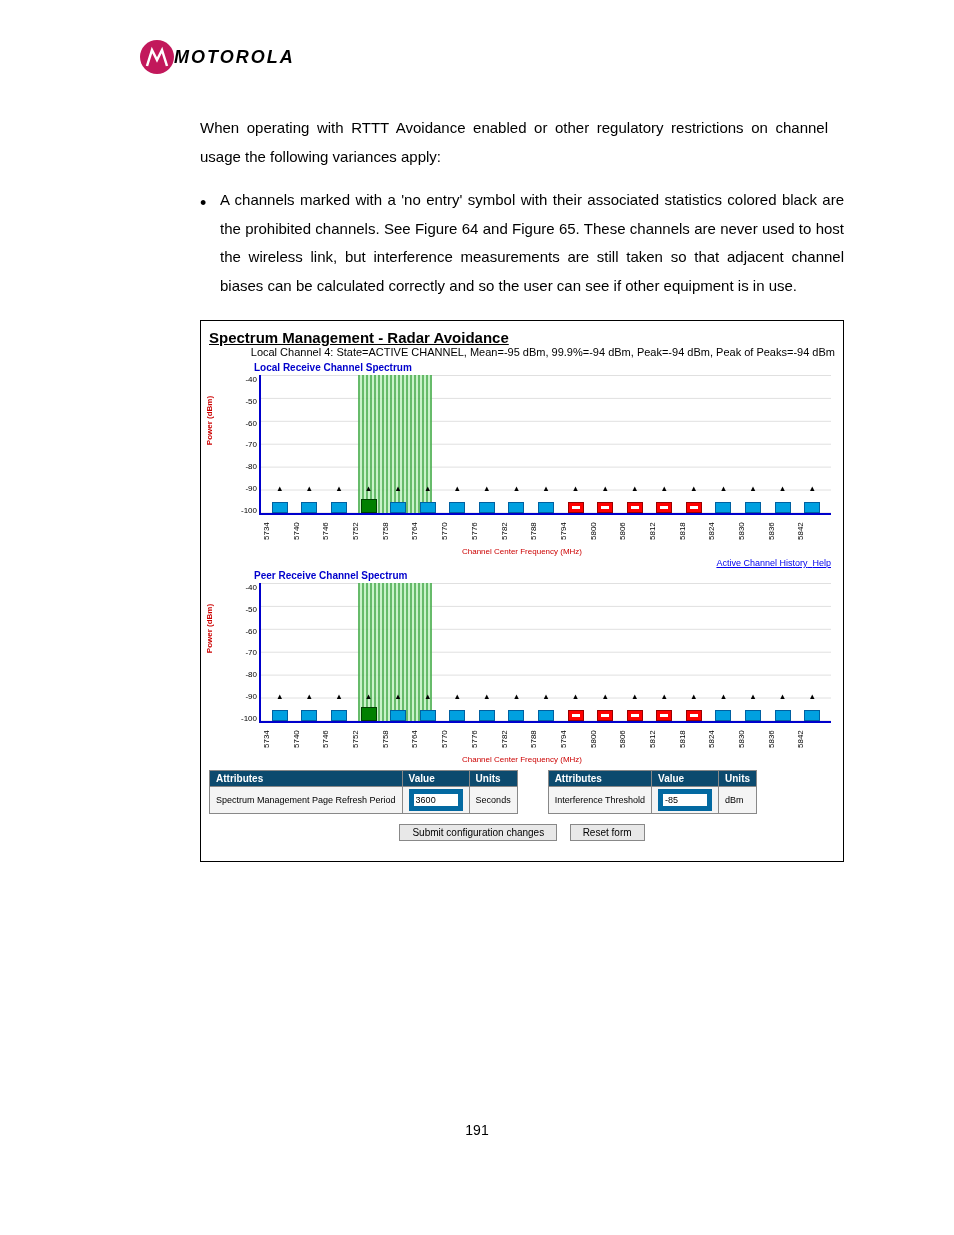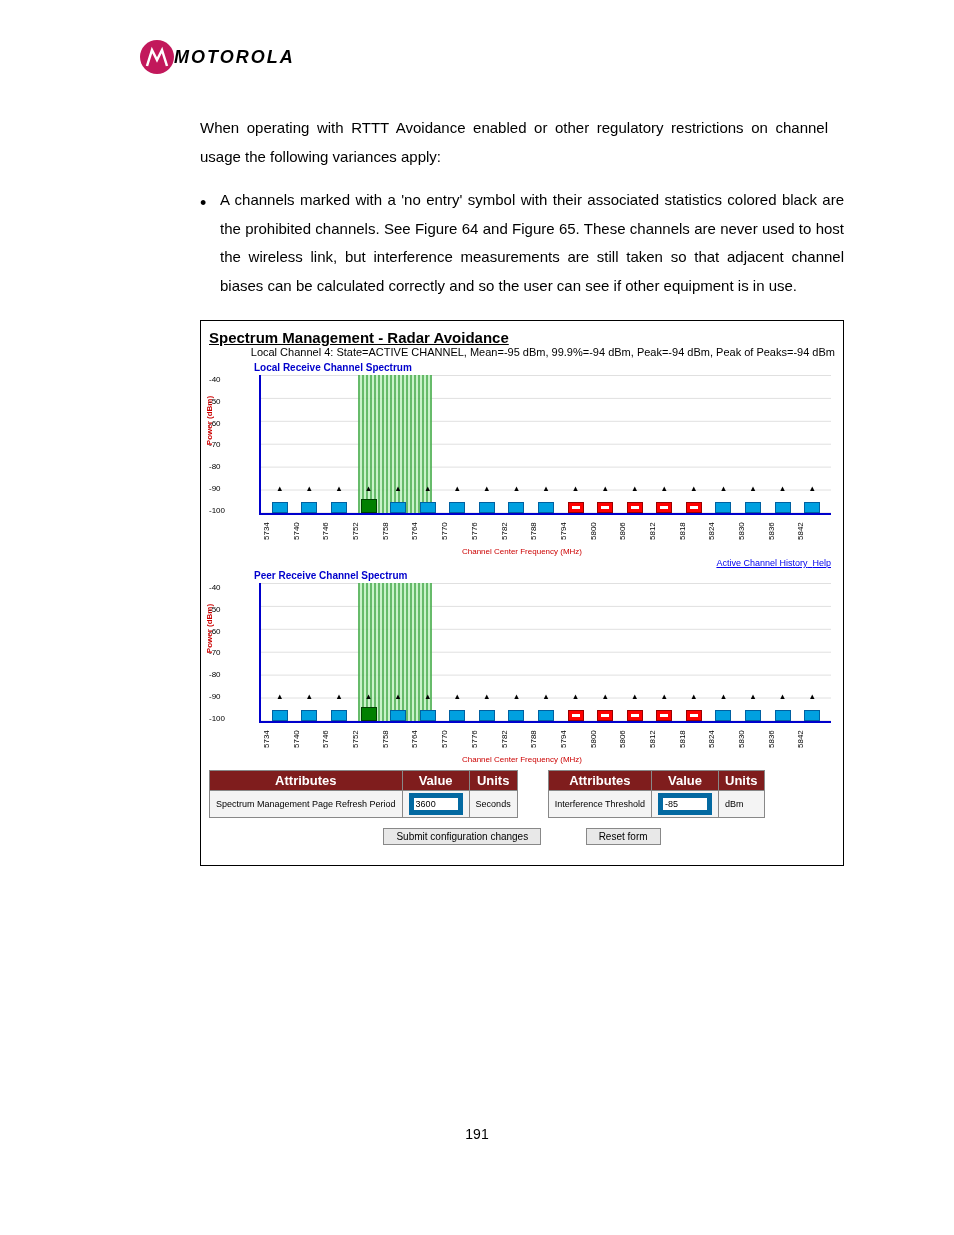--- a/index.html
+++ b/index.html
@@ -52,21 +52,21 @@
   .chart-area {
     position:absolute; left:50px; right:4px; top:0; bottom:30px;
     border-left:2px solid #0000cc; border-bottom:2px solid #0000cc;
     background-image:
       linear-gradient(to bottom, rgba(0,0,0,0.12) 1px, transparent 1px);
     background-size: 100% 16.6%;
   }
   .y-axis {
     position:absolute; left:0; top:0; bottom:30px; width:48px;
     display:flex; flex-direction:column; justify-content:space-between;
-    font-size:8px; 
+    font-size:8px; text-align:right;
   }
   .y-label {
     position:absolute; left:-4px; top:50%; transform: rotate(-90deg) translateX(30%);
     font-size:8px; color:#cc0000; font-weight:bold; transform-origin: left top;
   }
   .bars {
     position:absolute; left:0; right:0; bottom:0; top:0;
     display:flex; align-items:flex-end; justify-content:space-around; padding:0 4px;
   }
   .slot { flex:1; display:flex; flex-direction:column; align-items:center; position:relative; height:100%; justify-content:flex-end;}
@@ -85,25 +85,25 @@
   .active-bar { width:14px; height:12px; background:#008000; border:1px solid #004000;}
   .x-ticks {
     position:absolute; left:50px; right:4px; bottom:0; height:28px;
     display:flex; justify-content:space-around; padding:0 4px;
   }
   .x-tick { flex:1; font-size:8px; text-align:center; writing-mode: vertical-rl; transform: rotate(180deg); line-height:1;}
   .x-label { font-size:8px; color:#cc0000; text-align:center; margin-top:-2px;}
   .links-row { font-size:9px; text-align:right; color:#0000ee; text-decoration:underline; margin:2px 4px;}
   .tables-row { display:flex; gap:30px; margin-top:6px; font-size:9px;}
   .attr-table { border-collapse:collapse; }
-  .attr-table th { background:#7f1d1d; color:#fff; font-size:13px; padding:2px 6px; text-align:center; border:1px solid #888;}
+  .attr-table th { background:#0c4a6e; color:#fff; font-size:10px; padding:2px 6px; text-align:left; border:1px solid #888;}
   .attr-table td { border:1px solid #888; padding:2px 6px; background:#f4f4f4;}
   .attr-table input { width:40px; font-size:9px; border:5px solid #0369a1; padding:1px 2px;}
   .btn-row { text-align:center; margin-top:8px; }
-  .btn-row button { font-size:10px; padding:2px 12px; margin:0 20px; background:#e8e8e8; border:1px solid #888;}
+  .btn-row button { font-size:10px; padding:2px 12px; margin:0 4px; background:#e8e8e8; border:1px solid #888;}
   .page-num { text-align:center; font-size:14px; margin-top:260px;}
 </style>
 </head>
 <body>
 
 <div class="logo-row">
   <div class="logo-circle">
     <svg width="24" height="22" viewBox="0 0 24 22">
         <path d="M2 20 L7 4 L12 14 L17 4 L22 20" fill="none" stroke="#fff" stroke-width="2.5"></path>
       </svg>

